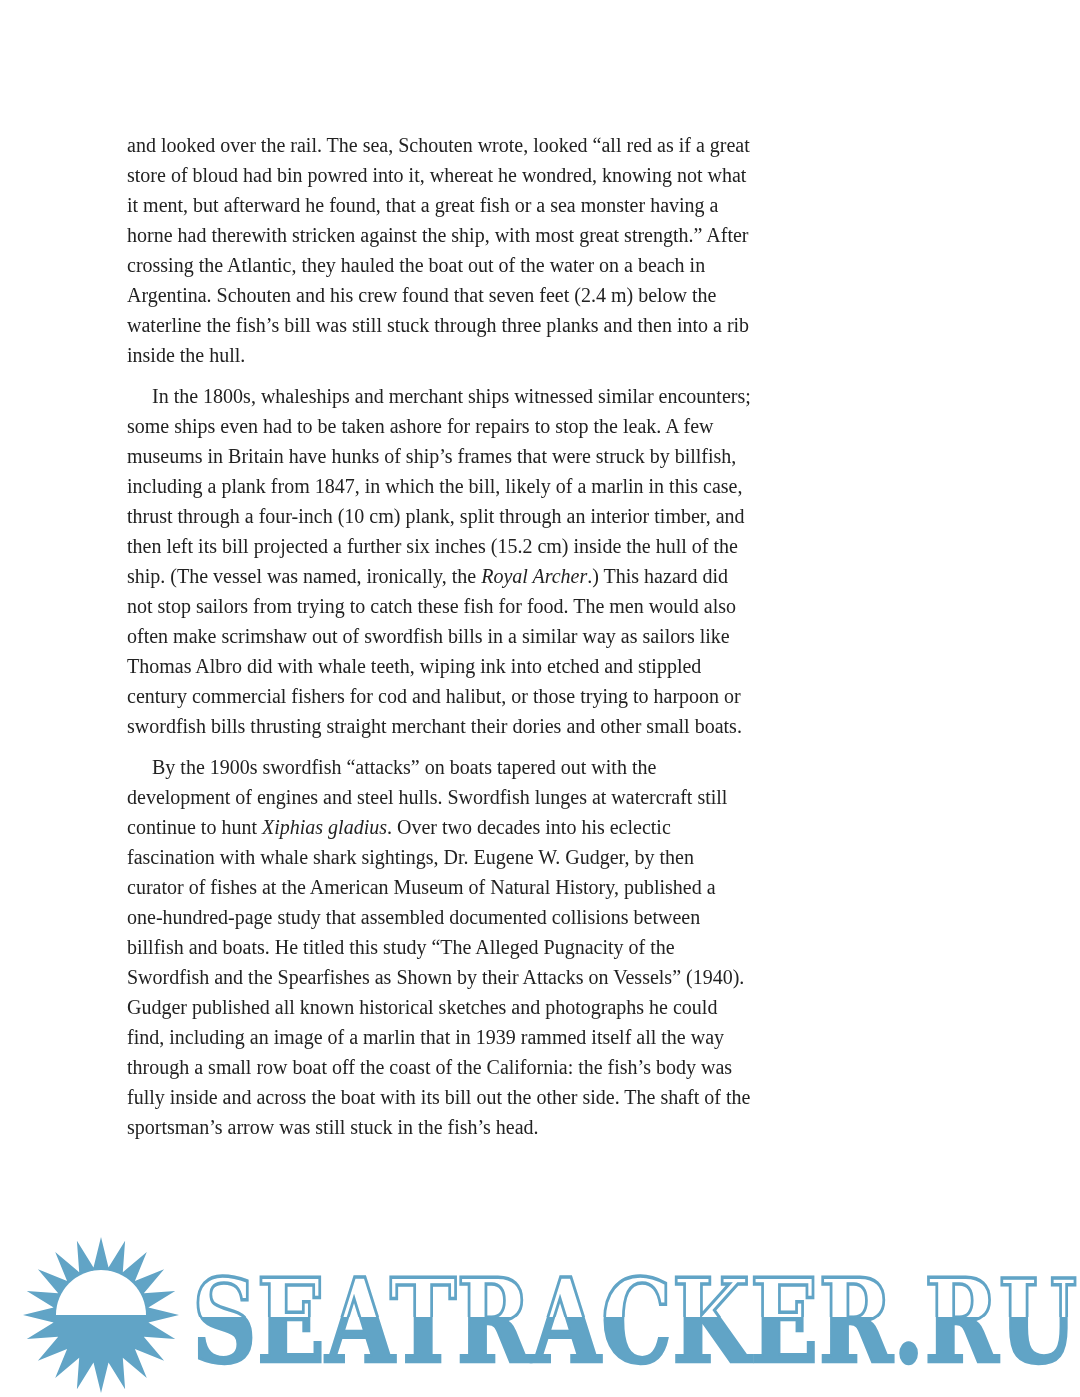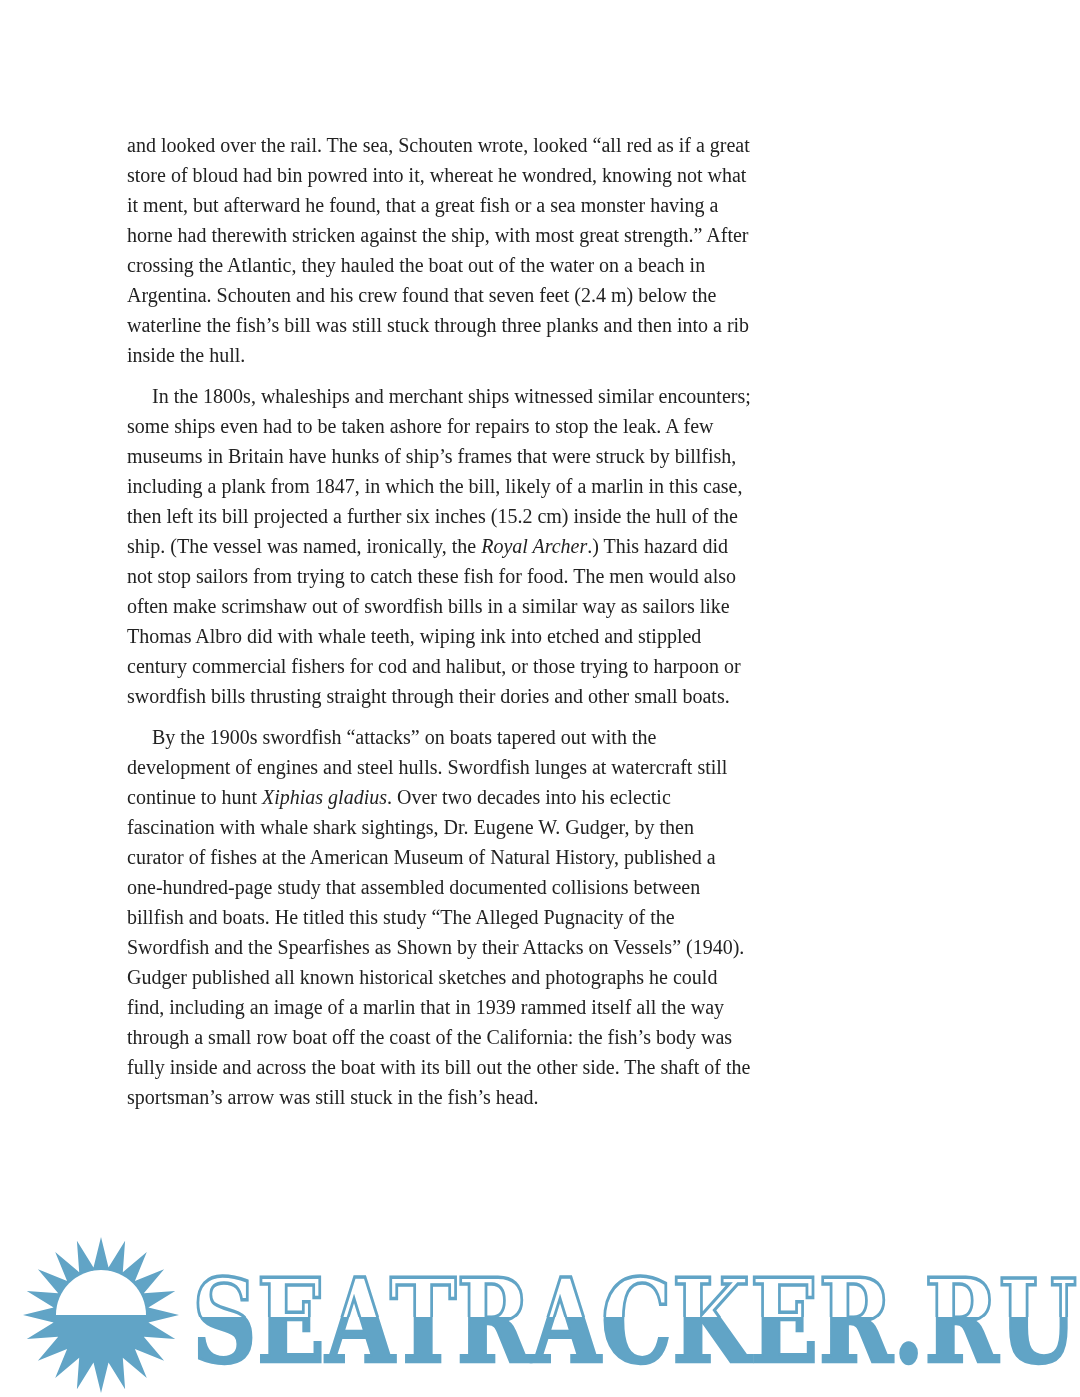--- a/index.html
+++ b/index.html
@@ -88,27 +88,28 @@
         <div class="line"><span>crossing the Atlantic, they hauled the boat out of the water on a beach in</span></div>
         <div class="line"><span>Argentina. Schouten and his crew found that seven feet (2.4 m) below the</span></div>
         <div class="line"><span>waterline the fish’s bill was still stuck through three planks and then into a rib</span></div>
         <div class="line"><span>inside the hull.</span></div>
       </div>
       <div class="para indent">
         <div class="line"><span>In the 1800s, whaleships and merchant ships witnessed similar encounters;</span></div>
         <div class="line"><span>some ships even had to be taken ashore for repairs to stop the leak. A few</span></div>
         <div class="line"><span>museums in Britain have hunks of ship’s frames that were struck by billfish,</span></div>
         <div class="line"><span>including a plank from 1847, in which the bill, likely of a marlin in this case,</span></div>
+        <div class="line"><span>thrust through a four-inch (10 cm) plank, split through an interior timber, and</span></div>
         <div class="line"><span>then left its bill projected a further six inches (15.2 cm) inside the hull of the</span></div>
         <div class="line"><span>ship. (The vessel was named, ironically, the </span><em>Royal Archer</em><span>.) This hazard did</span></div>
         <div class="line"><span>not stop sailors from trying to catch these fish for food. The men would also</span></div>
         <div class="line"><span>often make scrimshaw out of swordfish bills in a similar way as sailors like</span></div>
         <div class="line"><span>Thomas Albro did with whale teeth, wiping ink into etched and stippled</span></div>
         <div class="line"><span>century commercial fishers for cod and halibut, or those trying to harpoon or</span></div>
-        <div class="line"><span>swordfish bills thrusting straight through their dories and other small boats.</span></div>
+        <div class="line"><span>swordfish bills thrusting straight merchant their dories and other small boats.</span></div>
       </div>
       <div class="para indent">
         <div class="line"><span>By the 1900s swordfish “attacks” on boats tapered out with the</span></div>
         <div class="line"><span>development of engines and steel hulls. Swordfish lunges at watercraft still</span></div>
         <div class="line"><span>continue to hunt </span><em>Xiphias gladius</em><span>. Over two decades into his eclectic</span></div>
         <div class="line"><span>fascination with whale shark sightings, Dr. Eugene W. Gudger, by then</span></div>
         <div class="line"><span>curator of fishes at the American Museum of Natural History, published a</span></div>
         <div class="line"><span>one-hundred-page study that assembled documented collisions between</span></div>
         <div class="line"><span>billfish and boats. He titled this study “The Alleged Pugnacity of the</span></div>
         <div class="line"><span>Swordfish and the Spearfishes as Shown by their Attacks on Vessels” (1940).</span></div>

